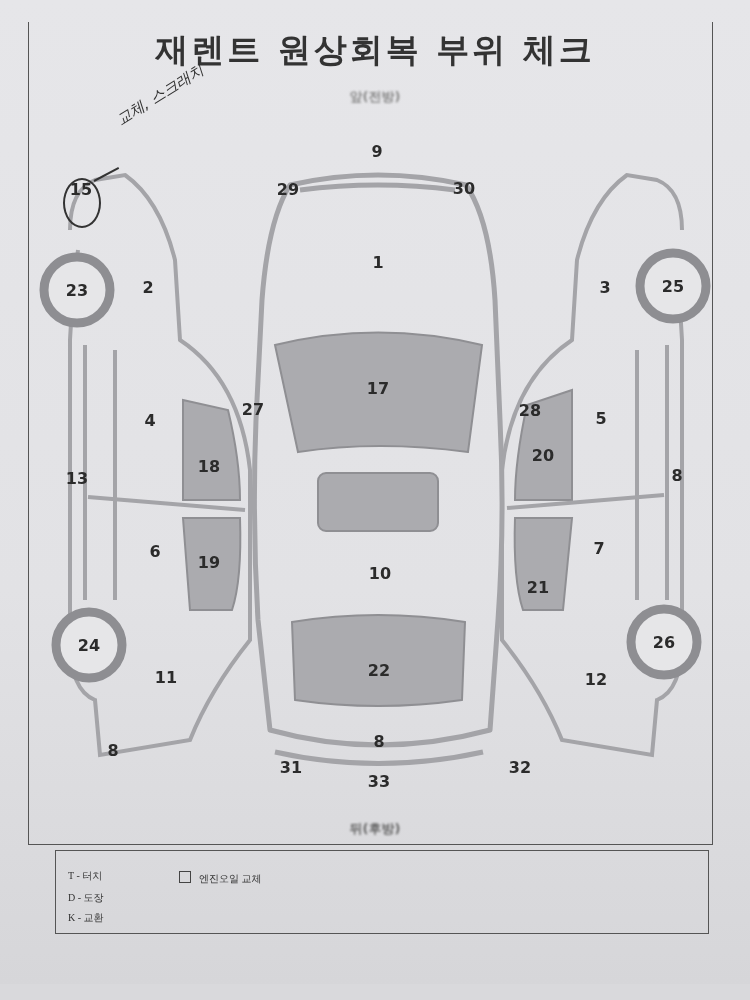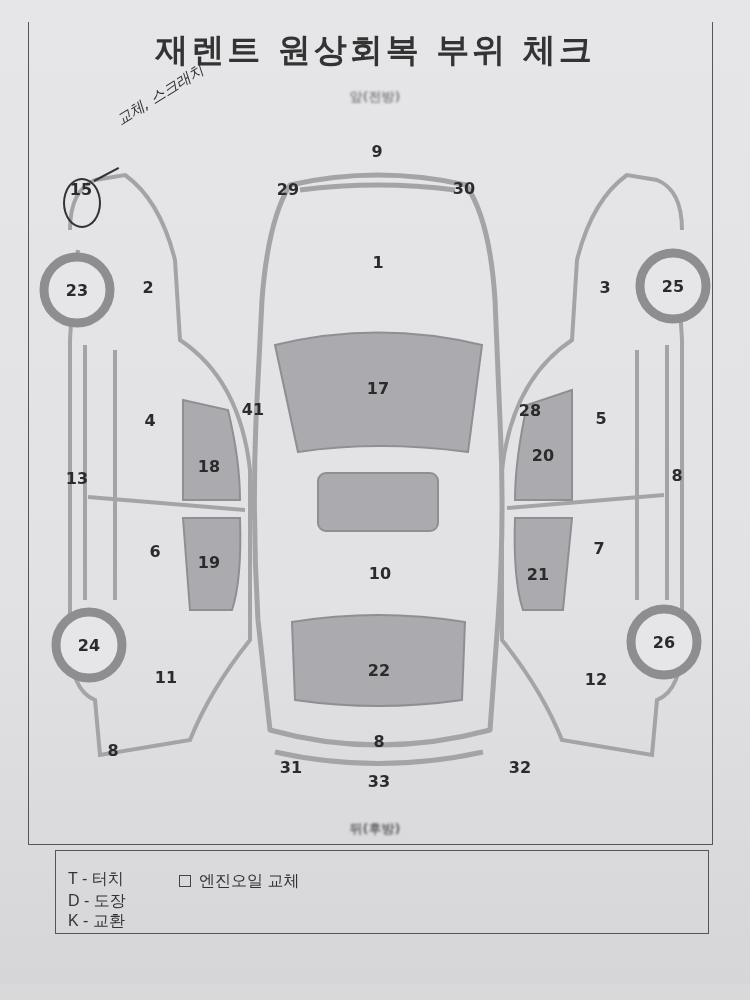--- a/index.html
+++ b/index.html
@@ -6,21 +6,21 @@
   body{width:750px;height:1000px;background:#d9d9dc;font-family:"DejaVu Sans",sans-serif;overflow:hidden;position:relative;}
   .paper{position:absolute;left:0;top:0;width:750px;height:984px;background:linear-gradient(180deg,#e6e6e9 0%,#e2e2e5 60%,#d6d6d9 100%);}
   .frame{position:absolute;left:28px;top:22px;width:683px;height:822px;border:1.5px solid #555;border-top:none;}
   .title{position:absolute;left:0;top:28px;width:750px;text-align:center;font-size:33px;color:#333;letter-spacing:3px;font-weight:bold;}
   .front-label,.rear-label{position:absolute;width:750px;left:0;text-align:center;font-size:13px;color:#888;filter:blur(1.2px);font-weight:bold;}
   .front-label{top:88px;}
   .rear-label{top:820px;color:#666;}
   svg.diagram{position:absolute;left:0;top:0;}
   .num{position:absolute;font-size:16px;font-weight:bold;color:#2b2b2b;transform:translate(-50%,-50%);}
   .legend{position:absolute;left:55px;top:850px;width:652px;height:82px;border:1.5px solid #555;}
-  .legend-item{position:absolute;font-family:Liberation Sans, sans-serif;font-size:16px;color:#333;}
+  .legend-item{position:absolute;font-family:Liberation Serif, serif;font-size:10px;color:#333;}
   .checkbox{display:inline-block;width:10px;height:10px;border:1px solid #444;margin-right:8px;vertical-align:-1px;}
   .handwriting{position:absolute;left:118px;top:112px;font-size:15px;color:#333;transform:rotate(-32deg);transform-origin:left center;font-family:"DejaVu Sans",sans-serif;font-style:italic;}
   .circle-mark{position:absolute;left:63px;top:178px;width:34px;height:46px;border:2px solid #333;border-radius:50%;}
   .mark-line{position:absolute;left:94px;top:180px;width:28px;height:2px;background:#333;transform:rotate(-28deg);transform-origin:left center;}
 </style>
 </head>
 <body>
 
 <div class="paper">
   <div class="frame"></div>
@@ -82,27 +82,27 @@
       <div class="num" style="left: 166px; top: 677px;">11</div>
       <div class="num" style="left: 596px; top: 679px;">12</div>
       <div class="num" style="left: 77px; top: 478px;">13</div>
       <div class="num" style="left: 677px; top: 475px;">8</div>
       <div class="num" style="left: 81px; top: 189px;">15</div>
       <div class="num" style="left: 113px; top: 750px;">8</div>
       <div class="num" style="left: 378px; top: 388px;">17</div>
       <div class="num" style="left: 209px; top: 466px;">18</div>
       <div class="num" style="left: 209px; top: 562px;">19</div>
       <div class="num" style="left: 543px; top: 455px;">20</div>
-      <div class="num" style="left: 538px; top: 574px;">21</div>
+      <div class="num" style="left: 538px; top: 587px;">21</div>
       <div class="num" style="left: 379px; top: 670px;">22</div>
       <div class="num" style="left: 77px; top: 290px;">23</div>
       <div class="num" style="left: 89px; top: 645px;">24</div>
       <div class="num" style="left: 673px; top: 286px;">25</div>
       <div class="num" style="left: 664px; top: 642px;">26</div>
-      <div class="num" style="left: 253px; top: 409px;">41</div>
+      <div class="num" style="left: 253px; top: 409px;">27</div>
       <div class="num" style="left: 502px; top: 410px; margin-left: 28px;">28</div>
       <div class="num" style="left: 288px; top: 189px;">29</div>
       <div class="num" style="left: 464px; top: 188px;">30</div>
       <div class="num" style="left: 291px; top: 767px;">31</div>
       <div class="num" style="left: 476px; top: 767px; margin-left: 44px;">32</div>
       <div class="num" style="left: 379px; top: 781px;">33</div>
     </div>
 
   <div class="circle-mark"></div>
   <div class="mark-line"></div>

